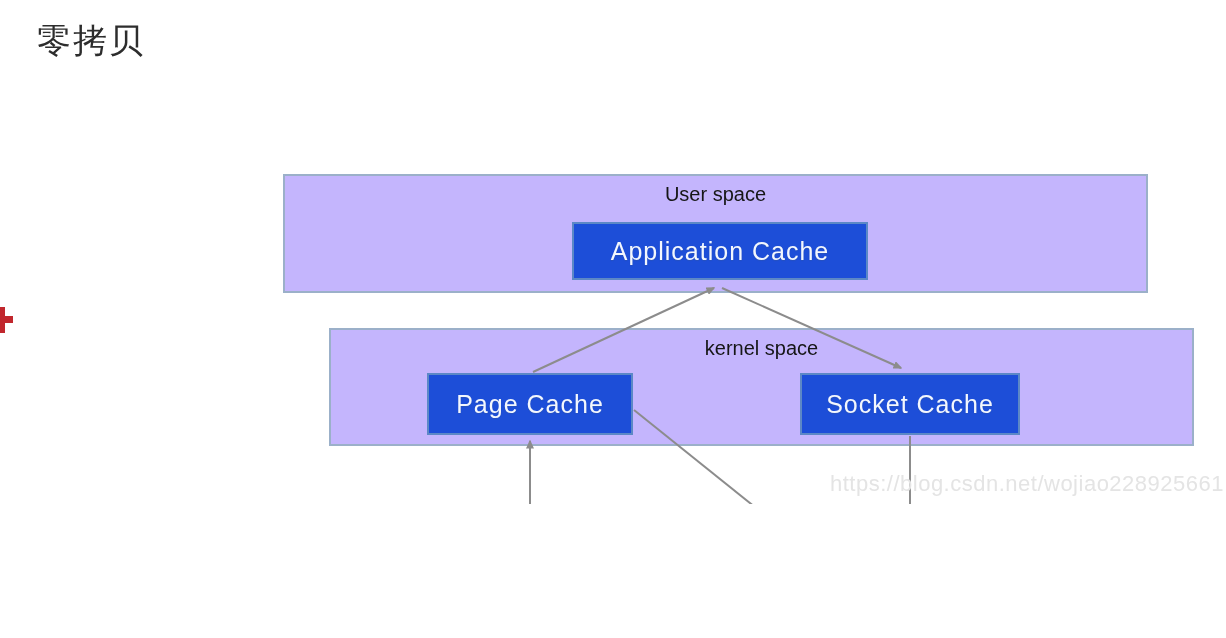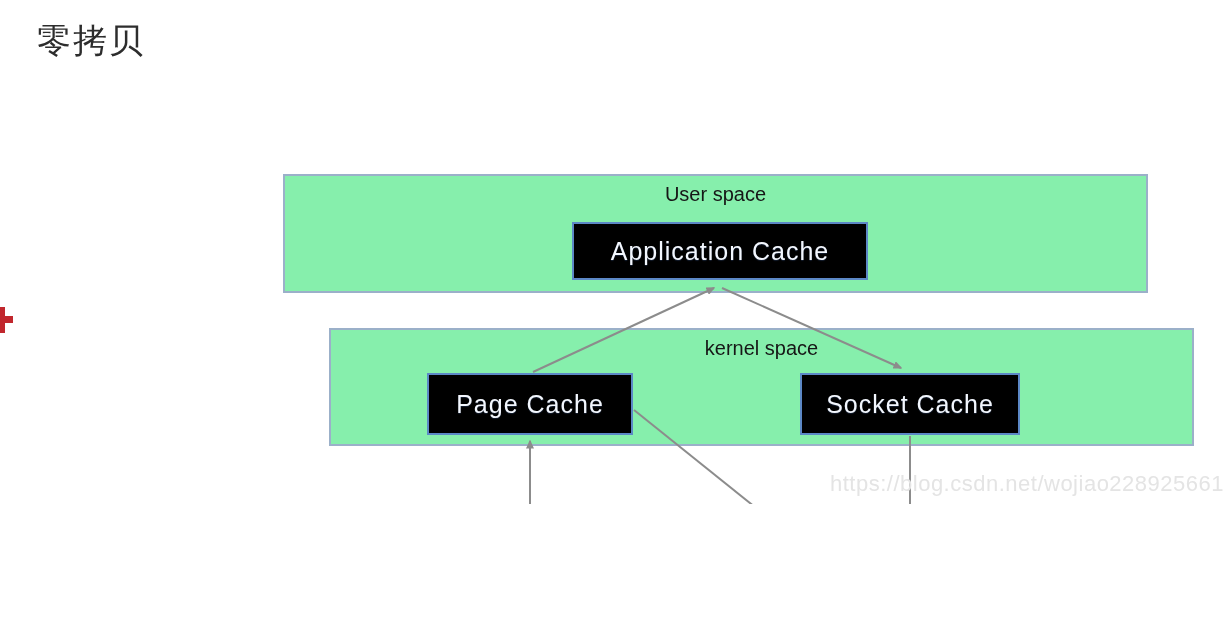--- a/index.html
+++ b/index.html
@@ -21,39 +21,39 @@
     top: 18px;
     font-size: 34px;
     font-weight: 500;
     color: #2d2d2d;
     letter-spacing: 2px;
   }
   .space-container {
     position: absolute;
     left: 283px;
     width: 865px;
-    background: #86efac;
+    background: #c4b5fd;
     border: 2px solid #9bb0c9;
     box-sizing: border-box;
     padding-left: 20px;
   }
   .container-user { top: 174px; height: 119px; }
   .container-kernel { top: 328px; height: 118px; margin-left: 46px; }
   .space-label {
     position: absolute;
     left: 0;
     right: 0;
     top: 7px;
     text-align: center;
     font-size: 20px;
     color: #161616;
   }
   .node {
     position: absolute;
-    background: #000000;
+    background: #1d4ed8;
     border: 2px solid #5c88c6;
     box-sizing: border-box;
     display: flex;
     align-items: center;
     justify-content: center;
     color: #f3f7fe;
     font-size: 25px;
     letter-spacing: 1px;
     text-shadow: 0 1px 1px rgba(60,90,140,0.35);
   }

